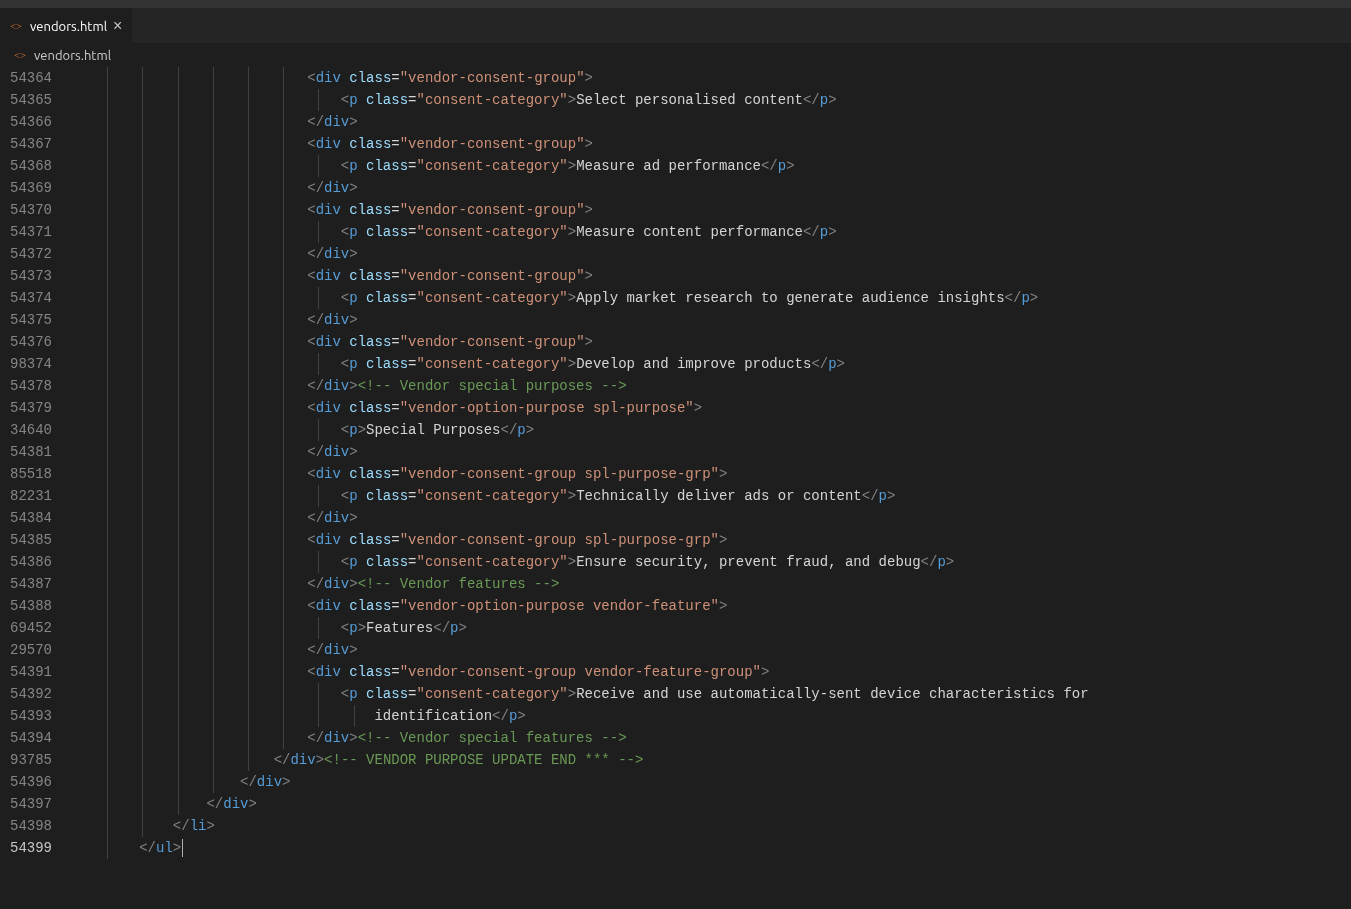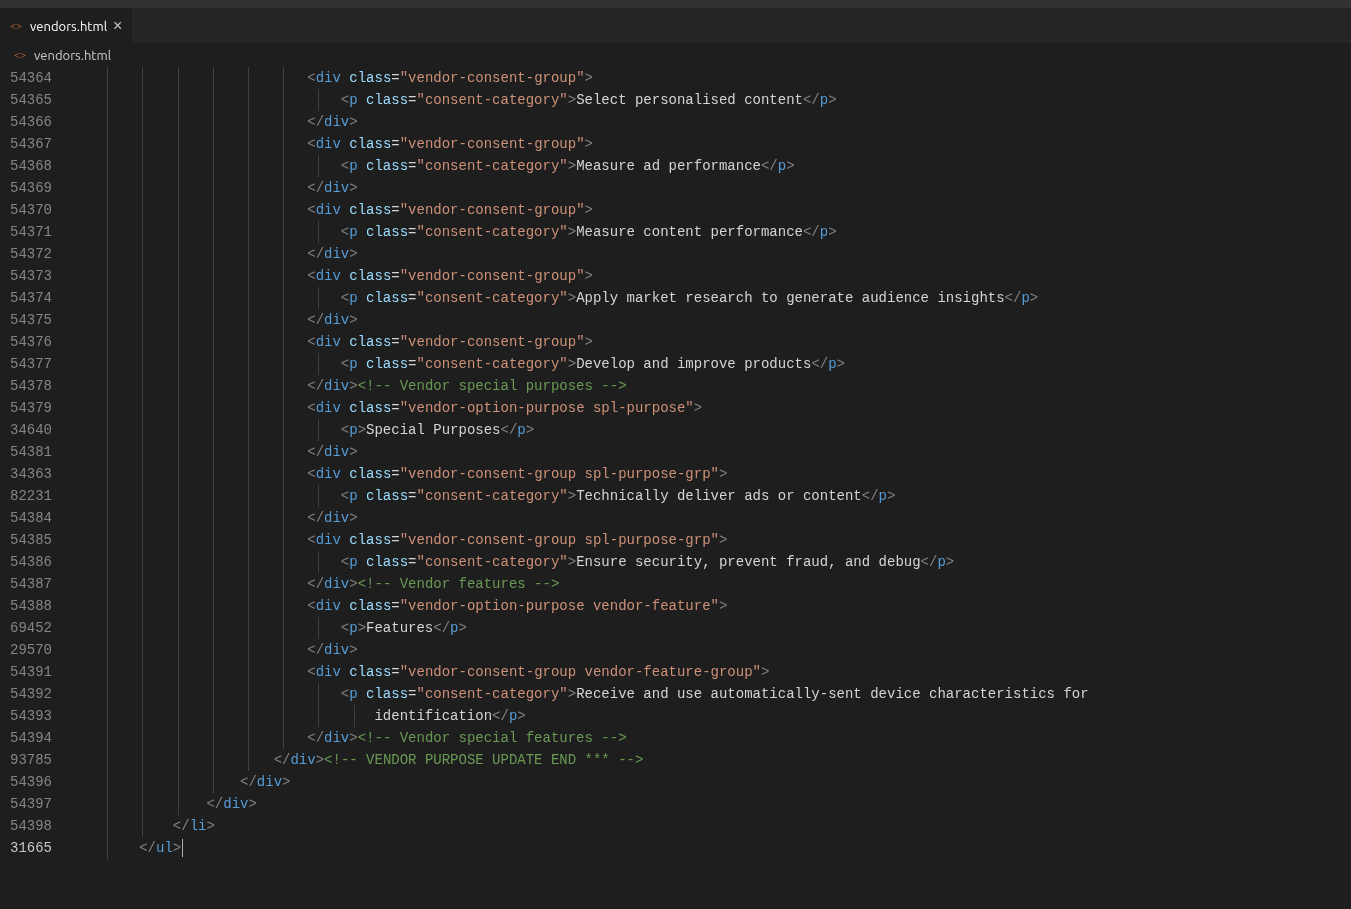--- a/index.html
+++ b/index.html
@@ -127,39 +127,39 @@
       <div class="ln">54367</div>
       <div class="ln">54368</div>
       <div class="ln">54369</div>
       <div class="ln">54370</div>
       <div class="ln">54371</div>
       <div class="ln">54372</div>
       <div class="ln">54373</div>
       <div class="ln">54374</div>
       <div class="ln">54375</div>
       <div class="ln">54376</div>
-      <div class="ln">54377</div>
+      <div class="ln">98374</div>
       <div class="ln">54378</div>
       <div class="ln">54379</div>
       <div class="ln">34640</div>
       <div class="ln">54381</div>
-      <div class="ln">34363</div>
+      <div class="ln">85518</div>
       <div class="ln">82231</div>
       <div class="ln">54384</div>
       <div class="ln">54385</div>
       <div class="ln">54386</div>
       <div class="ln">54387</div>
       <div class="ln">54388</div>
       <div class="ln">69452</div>
       <div class="ln">29570</div>
       <div class="ln">54391</div>
       <div class="ln">54392</div>
       <div class="ln">54393</div>
       <div class="ln">54394</div>
       <div class="ln">93785</div>
       <div class="ln">54396</div>
       <div class="ln">54397</div>
       <div class="ln">54398</div>
-      <div class="ln current">31665</div>
+      <div class="ln current">54399</div>
     </div>
   <div class="code" id="code"><div class="line"><span class="guides"><span class="guide" style="left:35.2px"></span><span class="guide" style="left:70.4px"></span><span class="guide" style="left:105.6px"></span><span class="guide" style="left:140.8px"></span><span class="guide" style="left:176.0px"></span><span class="guide" style="left:211.2px"></span></span>                            <span class="t-punct">&lt;</span><span class="t-tag">div</span> <span class="t-attr">class</span><span class="t-eq">=</span><span class="t-str">"vendor-consent-group"</span><span class="t-punct">&gt;</span></div><div class="line"><span class="guides"><span class="guide" style="left:35.2px"></span><span class="guide" style="left:70.4px"></span><span class="guide" style="left:105.6px"></span><span class="guide" style="left:140.8px"></span><span class="guide" style="left:176.0px"></span><span class="guide" style="left:211.2px"></span><span class="guide" style="left:246.4px"></span></span>                                <span class="t-punct">&lt;</span><span class="t-tag">p</span> <span class="t-attr">class</span><span class="t-eq">=</span><span class="t-str">"consent-category"</span><span class="t-punct">&gt;</span><span class="t-text">Select personalised content</span><span class="t-punct">&lt;/</span><span class="t-tag">p</span><span class="t-punct">&gt;</span></div><div class="line"><span class="guides"><span class="guide" style="left:35.2px"></span><span class="guide" style="left:70.4px"></span><span class="guide" style="left:105.6px"></span><span class="guide" style="left:140.8px"></span><span class="guide" style="left:176.0px"></span><span class="guide" style="left:211.2px"></span></span>                            <span class="t-punct">&lt;/</span><span class="t-tag">div</span><span class="t-punct">&gt;</span></div><div class="line"><span class="guides"><span class="guide" style="left:35.2px"></span><span class="guide" style="left:70.4px"></span><span class="guide" style="left:105.6px"></span><span class="guide" style="left:140.8px"></span><span class="guide" style="left:176.0px"></span><span class="guide" style="left:211.2px"></span></span>                            <span class="t-punct">&lt;</span><span class="t-tag">div</span> <span class="t-attr">class</span><span class="t-eq">=</span><span class="t-str">"vendor-consent-group"</span><span class="t-punct">&gt;</span></div><div class="line"><span class="guides"><span class="guide" style="left:35.2px"></span><span class="guide" style="left:70.4px"></span><span class="guide" style="left:105.6px"></span><span class="guide" style="left:140.8px"></span><span class="guide" style="left:176.0px"></span><span class="guide" style="left:211.2px"></span><span class="guide" style="left:246.4px"></span></span>                                <span class="t-punct">&lt;</span><span class="t-tag">p</span> <span class="t-attr">class</span><span class="t-eq">=</span><span class="t-str">"consent-category"</span><span class="t-punct">&gt;</span><span class="t-text">Measure ad performance</span><span class="t-punct">&lt;/</span><span class="t-tag">p</span><span class="t-punct">&gt;</span></div><div class="line"><span class="guides"><span class="guide" style="left:35.2px"></span><span class="guide" style="left:70.4px"></span><span class="guide" style="left:105.6px"></span><span class="guide" style="left:140.8px"></span><span class="guide" style="left:176.0px"></span><span class="guide" style="left:211.2px"></span></span>                            <span class="t-punct">&lt;/</span><span class="t-tag">div</span><span class="t-punct">&gt;</span></div><div class="line"><span class="guides"><span class="guide" style="left:35.2px"></span><span class="guide" style="left:70.4px"></span><span class="guide" style="left:105.6px"></span><span class="guide" style="left:140.8px"></span><span class="guide" style="left:176.0px"></span><span class="guide" style="left:211.2px"></span></span>                            <span class="t-punct">&lt;</span><span class="t-tag">div</span> <span class="t-attr">class</span><span class="t-eq">=</span><span class="t-str">"vendor-consent-group"</span><span class="t-punct">&gt;</span></div><div class="line"><span class="guides"><span class="guide" style="left:35.2px"></span><span class="guide" style="left:70.4px"></span><span class="guide" style="left:105.6px"></span><span class="guide" style="left:140.8px"></span><span class="guide" style="left:176.0px"></span><span class="guide" style="left:211.2px"></span><span class="guide" style="left:246.4px"></span></span>                                <span class="t-punct">&lt;</span><span class="t-tag">p</span> <span class="t-attr">class</span><span class="t-eq">=</span><span class="t-str">"consent-category"</span><span class="t-punct">&gt;</span><span class="t-text">Measure content performance</span><span class="t-punct">&lt;/</span><span class="t-tag">p</span><span class="t-punct">&gt;</span></div><div class="line"><span class="guides"><span class="guide" style="left:35.2px"></span><span class="guide" style="left:70.4px"></span><span class="guide" style="left:105.6px"></span><span class="guide" style="left:140.8px"></span><span class="guide" style="left:176.0px"></span><span class="guide" style="left:211.2px"></span></span>                            <span class="t-punct">&lt;/</span><span class="t-tag">div</span><span class="t-punct">&gt;</span></div><div class="line"><span class="guides"><span class="guide" style="left:35.2px"></span><span class="guide" style="left:70.4px"></span><span class="guide" style="left:105.6px"></span><span class="guide" style="left:140.8px"></span><span class="guide" style="left:176.0px"></span><span class="guide" style="left:211.2px"></span></span>                            <span class="t-punct">&lt;</span><span class="t-tag">div</span> <span class="t-attr">class</span><span class="t-eq">=</span><span class="t-str">"vendor-consent-group"</span><span class="t-punct">&gt;</span></div><div class="line"><span class="guides"><span class="guide" style="left:35.2px"></span><span class="guide" style="left:70.4px"></span><span class="guide" style="left:105.6px"></span><span class="guide" style="left:140.8px"></span><span class="guide" style="left:176.0px"></span><span class="guide" style="left:211.2px"></span><span class="guide" style="left:246.4px"></span></span>                                <span class="t-punct">&lt;</span><span class="t-tag">p</span> <span class="t-attr">class</span><span class="t-eq">=</span><span class="t-str">"consent-category"</span><span class="t-punct">&gt;</span><span class="t-text">Apply market research to generate audience insights</span><span class="t-punct">&lt;/</span><span class="t-tag">p</span><span class="t-punct">&gt;</span></div><div class="line"><span class="guides"><span class="guide" style="left:35.2px"></span><span class="guide" style="left:70.4px"></span><span class="guide" style="left:105.6px"></span><span class="guide" style="left:140.8px"></span><span class="guide" style="left:176.0px"></span><span class="guide" style="left:211.2px"></span></span>                            <span class="t-punct">&lt;/</span><span class="t-tag">div</span><span class="t-punct">&gt;</span></div><div class="line"><span class="guides"><span class="guide" style="left:35.2px"></span><span class="guide" style="left:70.4px"></span><span class="guide" style="left:105.6px"></span><span class="guide" style="left:140.8px"></span><span class="guide" style="left:176.0px"></span><span class="guide" style="left:211.2px"></span></span>                            <span class="t-punct">&lt;</span><span class="t-tag">div</span> <span class="t-attr">class</span><span class="t-eq">=</span><span class="t-str">"vendor-consent-group"</span><span class="t-punct">&gt;</span></div><div class="line"><span class="guides"><span class="guide" style="left:35.2px"></span><span class="guide" style="left:70.4px"></span><span class="guide" style="left:105.6px"></span><span class="guide" style="left:140.8px"></span><span class="guide" style="left:176.0px"></span><span class="guide" style="left:211.2px"></span><span class="guide" style="left:246.4px"></span></span>                                <span class="t-punct">&lt;</span><span class="t-tag">p</span> <span class="t-attr">class</span><span class="t-eq">=</span><span class="t-str">"consent-category"</span><span class="t-punct">&gt;</span><span class="t-text">Develop and improve products</span><span class="t-punct">&lt;/</span><span class="t-tag">p</span><span class="t-punct">&gt;</span></div><div class="line"><span class="guides"><span class="guide" style="left:35.2px"></span><span class="guide" style="left:70.4px"></span><span class="guide" style="left:105.6px"></span><span class="guide" style="left:140.8px"></span><span class="guide" style="left:176.0px"></span><span class="guide" style="left:211.2px"></span></span>                            <span class="t-punct">&lt;/</span><span class="t-tag">div</span><span class="t-punct">&gt;</span><span class="t-comment">&lt;!-- Vendor special purposes --&gt;</span></div><div class="line"><span class="guides"><span class="guide" style="left:35.2px"></span><span class="guide" style="left:70.4px"></span><span class="guide" style="left:105.6px"></span><span class="guide" style="left:140.8px"></span><span class="guide" style="left:176.0px"></span><span class="guide" style="left:211.2px"></span></span>                            <span class="t-punct">&lt;</span><span class="t-tag">div</span> <span class="t-attr">class</span><span class="t-eq">=</span><span class="t-str">"vendor-option-purpose spl-purpose"</span><span class="t-punct">&gt;</span></div><div class="line"><span class="guides"><span class="guide" style="left:35.2px"></span><span class="guide" style="left:70.4px"></span><span class="guide" style="left:105.6px"></span><span class="guide" style="left:140.8px"></span><span class="guide" style="left:176.0px"></span><span class="guide" style="left:211.2px"></span><span class="guide" style="left:246.4px"></span></span>                                <span class="t-punct">&lt;</span><span class="t-tag">p</span><span class="t-punct">&gt;</span><span class="t-text">Special Purposes</span><span class="t-punct">&lt;/</span><span class="t-tag">p</span><span class="t-punct">&gt;</span></div><div class="line"><span class="guides"><span class="guide" style="left:35.2px"></span><span class="guide" style="left:70.4px"></span><span class="guide" style="left:105.6px"></span><span class="guide" style="left:140.8px"></span><span class="guide" style="left:176.0px"></span><span class="guide" style="left:211.2px"></span></span>                            <span class="t-punct">&lt;/</span><span class="t-tag">div</span><span class="t-punct">&gt;</span></div><div class="line"><span class="guides"><span class="guide" style="left:35.2px"></span><span class="guide" style="left:70.4px"></span><span class="guide" style="left:105.6px"></span><span class="guide" style="left:140.8px"></span><span class="guide" style="left:176.0px"></span><span class="guide" style="left:211.2px"></span></span>                            <span class="t-punct">&lt;</span><span class="t-tag">div</span> <span class="t-attr">class</span><span class="t-eq">=</span><span class="t-str">"vendor-consent-group spl-purpose-grp"</span><span class="t-punct">&gt;</span></div><div class="line"><span class="guides"><span class="guide" style="left:35.2px"></span><span class="guide" style="left:70.4px"></span><span class="guide" style="left:105.6px"></span><span class="guide" style="left:140.8px"></span><span class="guide" style="left:176.0px"></span><span class="guide" style="left:211.2px"></span><span class="guide" style="left:246.4px"></span></span>                                <span class="t-punct">&lt;</span><span class="t-tag">p</span> <span class="t-attr">class</span><span class="t-eq">=</span><span class="t-str">"consent-category"</span><span class="t-punct">&gt;</span><span class="t-text">Technically deliver ads or content</span><span class="t-punct">&lt;/</span><span class="t-tag">p</span><span class="t-punct">&gt;</span></div><div class="line"><span class="guides"><span class="guide" style="left:35.2px"></span><span class="guide" style="left:70.4px"></span><span class="guide" style="left:105.6px"></span><span class="guide" style="left:140.8px"></span><span class="guide" style="left:176.0px"></span><span class="guide" style="left:211.2px"></span></span>                            <span class="t-punct">&lt;/</span><span class="t-tag">div</span><span class="t-punct">&gt;</span></div><div class="line"><span class="guides"><span class="guide" style="left:35.2px"></span><span class="guide" style="left:70.4px"></span><span class="guide" style="left:105.6px"></span><span class="guide" style="left:140.8px"></span><span class="guide" style="left:176.0px"></span><span class="guide" style="left:211.2px"></span></span>                            <span class="t-punct">&lt;</span><span class="t-tag">div</span> <span class="t-attr">class</span><span class="t-eq">=</span><span class="t-str">"vendor-consent-group spl-purpose-grp"</span><span class="t-punct">&gt;</span></div><div class="line"><span class="guides"><span class="guide" style="left:35.2px"></span><span class="guide" style="left:70.4px"></span><span class="guide" style="left:105.6px"></span><span class="guide" style="left:140.8px"></span><span class="guide" style="left:176.0px"></span><span class="guide" style="left:211.2px"></span><span class="guide" style="left:246.4px"></span></span>                                <span class="t-punct">&lt;</span><span class="t-tag">p</span> <span class="t-attr">class</span><span class="t-eq">=</span><span class="t-str">"consent-category"</span><span class="t-punct">&gt;</span><span class="t-text">Ensure security, prevent fraud, and debug</span><span class="t-punct">&lt;/</span><span class="t-tag">p</span><span class="t-punct">&gt;</span></div><div class="line"><span class="guides"><span class="guide" style="left:35.2px"></span><span class="guide" style="left:70.4px"></span><span class="guide" style="left:105.6px"></span><span class="guide" style="left:140.8px"></span><span class="guide" style="left:176.0px"></span><span class="guide" style="left:211.2px"></span></span>                            <span class="t-punct">&lt;/</span><span class="t-tag">div</span><span class="t-punct">&gt;</span><span class="t-comment">&lt;!-- Vendor features --&gt;</span></div><div class="line"><span class="guides"><span class="guide" style="left:35.2px"></span><span class="guide" style="left:70.4px"></span><span class="guide" style="left:105.6px"></span><span class="guide" style="left:140.8px"></span><span class="guide" style="left:176.0px"></span><span class="guide" style="left:211.2px"></span></span>                            <span class="t-punct">&lt;</span><span class="t-tag">div</span> <span class="t-attr">class</span><span class="t-eq">=</span><span class="t-str">"vendor-option-purpose vendor-feature"</span><span class="t-punct">&gt;</span></div><div class="line"><span class="guides"><span class="guide" style="left:35.2px"></span><span class="guide" style="left:70.4px"></span><span class="guide" style="left:105.6px"></span><span class="guide" style="left:140.8px"></span><span class="guide" style="left:176.0px"></span><span class="guide" style="left:211.2px"></span><span class="guide" style="left:246.4px"></span></span>                                <span class="t-punct">&lt;</span><span class="t-tag">p</span><span class="t-punct">&gt;</span><span class="t-text">Features</span><span class="t-punct">&lt;/</span><span class="t-tag">p</span><span class="t-punct">&gt;</span></div><div class="line"><span class="guides"><span class="guide" style="left:35.2px"></span><span class="guide" style="left:70.4px"></span><span class="guide" style="left:105.6px"></span><span class="guide" style="left:140.8px"></span><span class="guide" style="left:176.0px"></span><span class="guide" style="left:211.2px"></span></span>                            <span class="t-punct">&lt;/</span><span class="t-tag">div</span><span class="t-punct">&gt;</span></div><div class="line"><span class="guides"><span class="guide" style="left:35.2px"></span><span class="guide" style="left:70.4px"></span><span class="guide" style="left:105.6px"></span><span class="guide" style="left:140.8px"></span><span class="guide" style="left:176.0px"></span><span class="guide" style="left:211.2px"></span></span>                            <span class="t-punct">&lt;</span><span class="t-tag">div</span> <span class="t-attr">class</span><span class="t-eq">=</span><span class="t-str">"vendor-consent-group vendor-feature-group"</span><span class="t-punct">&gt;</span></div><div class="line"><span class="guides"><span class="guide" style="left:35.2px"></span><span class="guide" style="left:70.4px"></span><span class="guide" style="left:105.6px"></span><span class="guide" style="left:140.8px"></span><span class="guide" style="left:176.0px"></span><span class="guide" style="left:211.2px"></span><span class="guide" style="left:246.4px"></span></span>                                <span class="t-punct">&lt;</span><span class="t-tag">p</span> <span class="t-attr">class</span><span class="t-eq">=</span><span class="t-str">"consent-category"</span><span class="t-punct">&gt;</span><span class="t-text">Receive and use automatically-sent device characteristics for </span></div><div class="line"><span class="guides"><span class="guide" style="left:35.2px"></span><span class="guide" style="left:70.4px"></span><span class="guide" style="left:105.6px"></span><span class="guide" style="left:140.8px"></span><span class="guide" style="left:176.0px"></span><span class="guide" style="left:211.2px"></span><span class="guide" style="left:246.4px"></span><span class="guide" style="left:281.6px"></span></span>                                    <span class="t-text">identification</span><span class="t-punct">&lt;/</span><span class="t-tag">p</span><span class="t-punct">&gt;</span></div><div class="line"><span class="guides"><span class="guide" style="left:35.2px"></span><span class="guide" style="left:70.4px"></span><span class="guide" style="left:105.6px"></span><span class="guide" style="left:140.8px"></span><span class="guide" style="left:176.0px"></span><span class="guide" style="left:211.2px"></span></span>                            <span class="t-punct">&lt;/</span><span class="t-tag">div</span><span class="t-punct">&gt;</span><span class="t-comment">&lt;!-- Vendor special features --&gt;</span></div><div class="line"><span class="guides"><span class="guide" style="left:35.2px"></span><span class="guide" style="left:70.4px"></span><span class="guide" style="left:105.6px"></span><span class="guide" style="left:140.8px"></span><span class="guide" style="left:176.0px"></span></span>                        <span class="t-punct">&lt;/</span><span class="t-tag">div</span><span class="t-punct">&gt;</span><span class="t-comment">&lt;!-- VENDOR PURPOSE UPDATE END *** --&gt;</span></div><div class="line"><span class="guides"><span class="guide" style="left:35.2px"></span><span class="guide" style="left:70.4px"></span><span class="guide" style="left:105.6px"></span><span class="guide" style="left:140.8px"></span></span>                    <span class="t-punct">&lt;/</span><span class="t-tag">div</span><span class="t-punct">&gt;</span></div><div class="line"><span class="guides"><span class="guide" style="left:35.2px"></span><span class="guide" style="left:70.4px"></span><span class="guide" style="left:105.6px"></span></span>                <span class="t-punct">&lt;/</span><span class="t-tag">div</span><span class="t-punct">&gt;</span></div><div class="line"><span class="guides"><span class="guide" style="left:35.2px"></span><span class="guide" style="left:70.4px"></span></span>            <span class="t-punct">&lt;/</span><span class="t-tag">li</span><span class="t-punct">&gt;</span></div><div class="line"><span class="guides"><span class="guide" style="left:35.2px"></span></span>        <span class="t-punct">&lt;/</span><span class="t-tag">ul</span><span class="t-punct">&gt;</span><span class="cursor"></span></div></div>
   <div class="scrollbar-v"></div>
 </div>
 
 </body></html>

